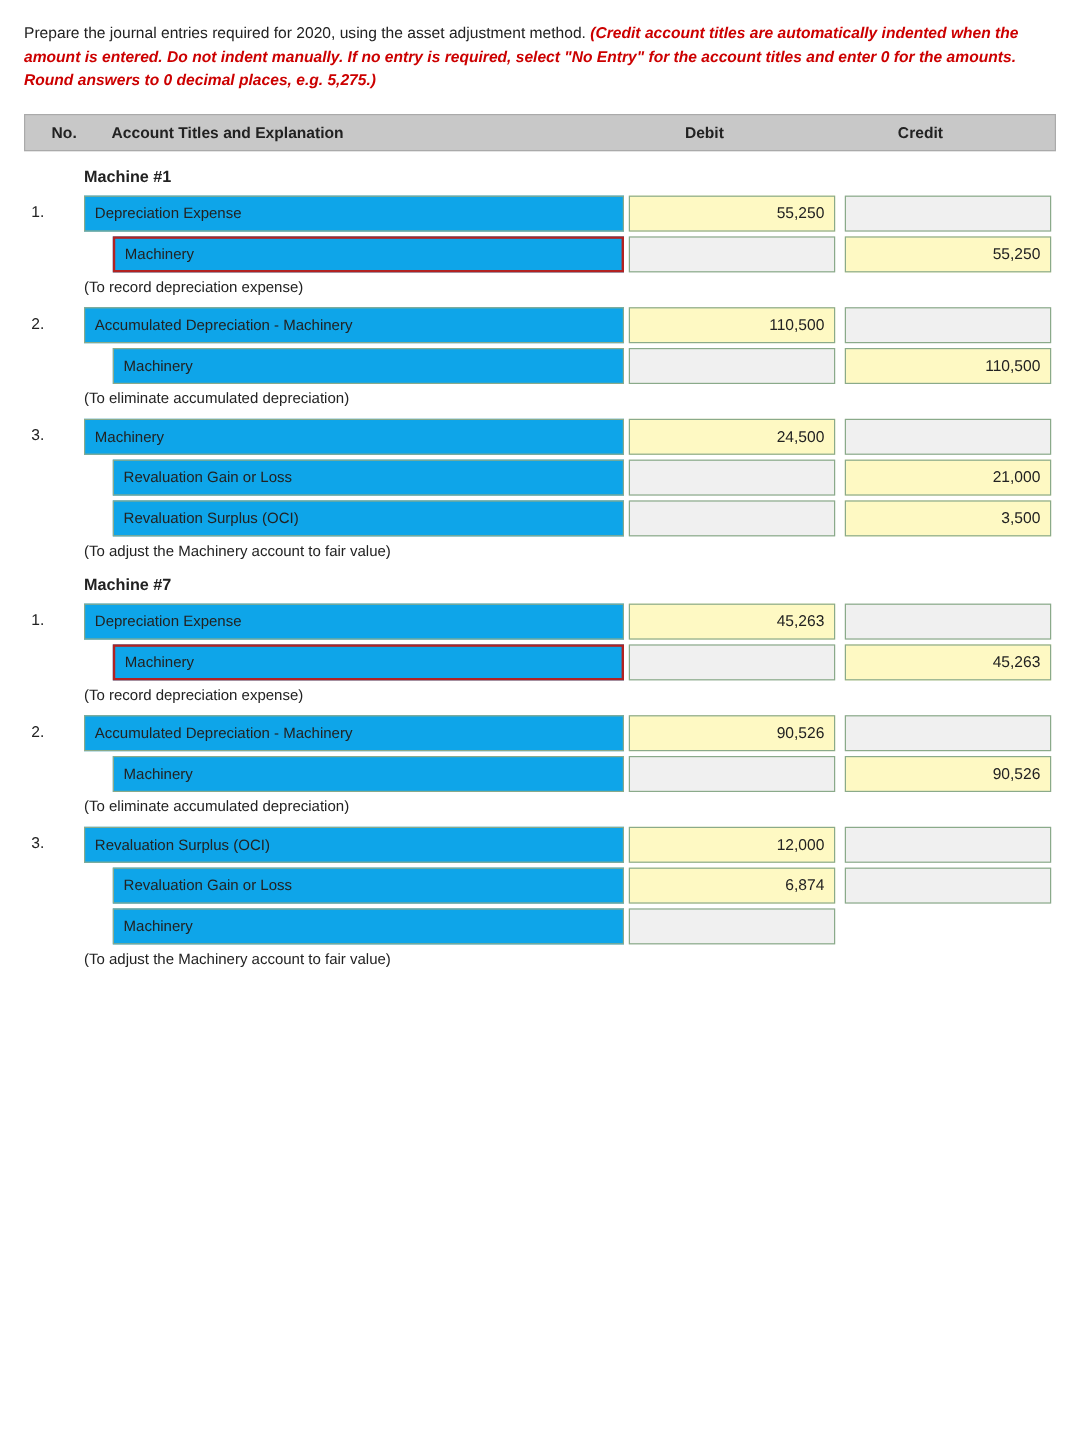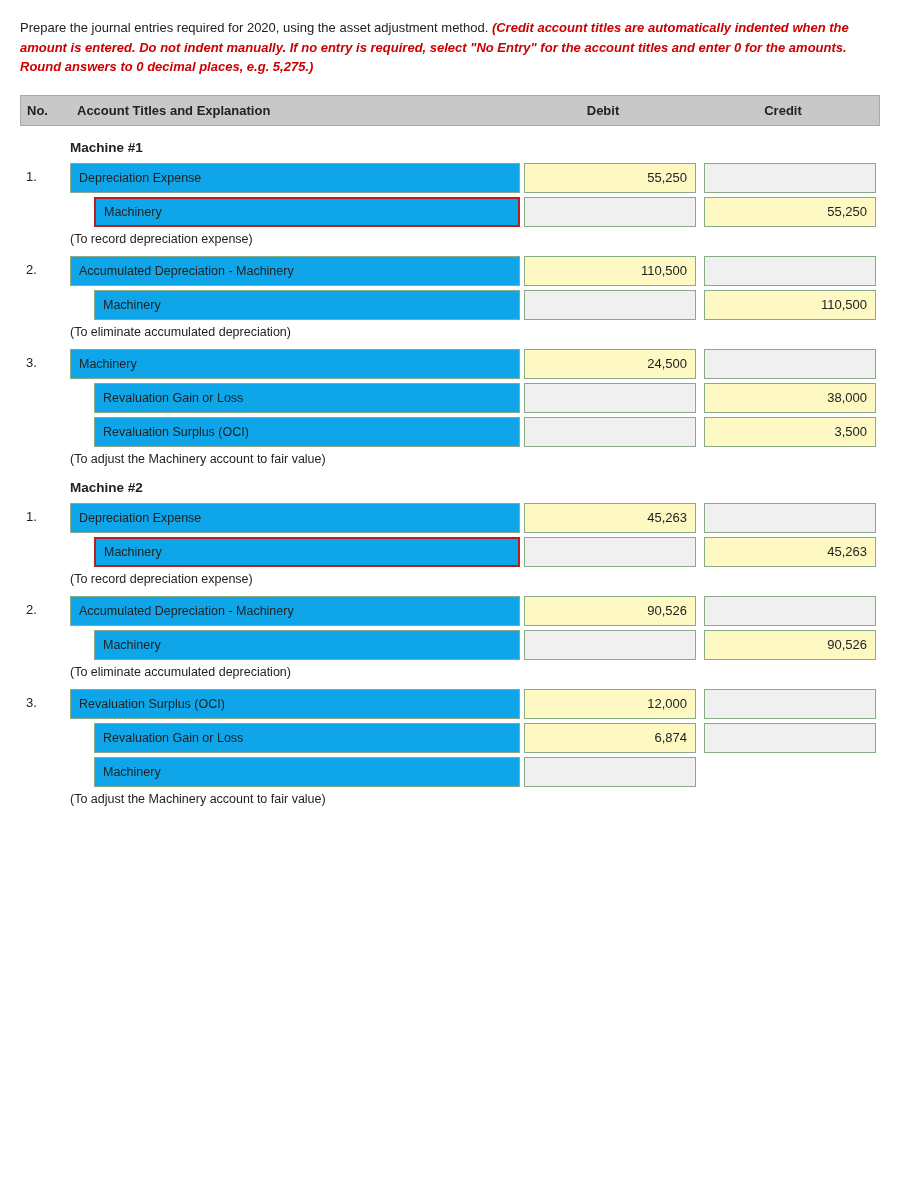--- a/index.html
+++ b/index.html
@@ -21,21 +21,21 @@
       color: #c00;
       font-style: italic;
       font-weight: bold;
     }
     .table-header {
       display: grid;
       grid-template-columns: 50px 1fr 180px 180px;
       background: #c8c8c8;
       font-weight: bold;
       font-size: 13px;
-      padding: 7px 6px;
+      padding: 7px 22px;
       border: 1px solid #aaa;
       margin-bottom: 0;
     }
     .section-title {
       font-weight: bold;
       font-size: 13.5px;
       margin: 14px 0 8px 50px;
     }
     .entry-group {
       margin-bottom: 6px;
@@ -150,33 +150,33 @@
       <div class="entry-row">
         <div class="entry-num">3.</div>
         <div class="account-field">Machinery</div>
         <div class="debit-field">24,500</div>
         <div class="empty-cell"></div>
       </div>
       <div class="sub-row">
         <div></div>
         <div class="account-field indented">Revaluation Gain or Loss</div>
         <div class="empty-cell"></div>
-        <div class="credit-field">38,000</div>
+        <div class="credit-field">21,000</div>
       </div>
       <div class="sub-row">
         <div></div>
         <div class="account-field indented">Revaluation Surplus (OCI)</div>
         <div class="empty-cell"></div>
         <div class="credit-field">3,500</div>
       </div>
       <div class="note">(To adjust the Machinery account to fair value)</div>
     </div>
   </div>
 <div id="machine2-section">
-    <div class="section-title">Machine #2</div>
+    <div class="section-title">Machine #7</div>
     <div class="entry-group">
       <div class="entry-row">
         <div class="entry-num">1.</div>
         <div class="account-field">Depreciation Expense</div>
         <div class="debit-field">45,263</div>
         <div class="empty-cell"></div>
       </div>
       <div class="sub-row">
         <div></div>
         <div class="account-field indented red-border">Machinery</div>

